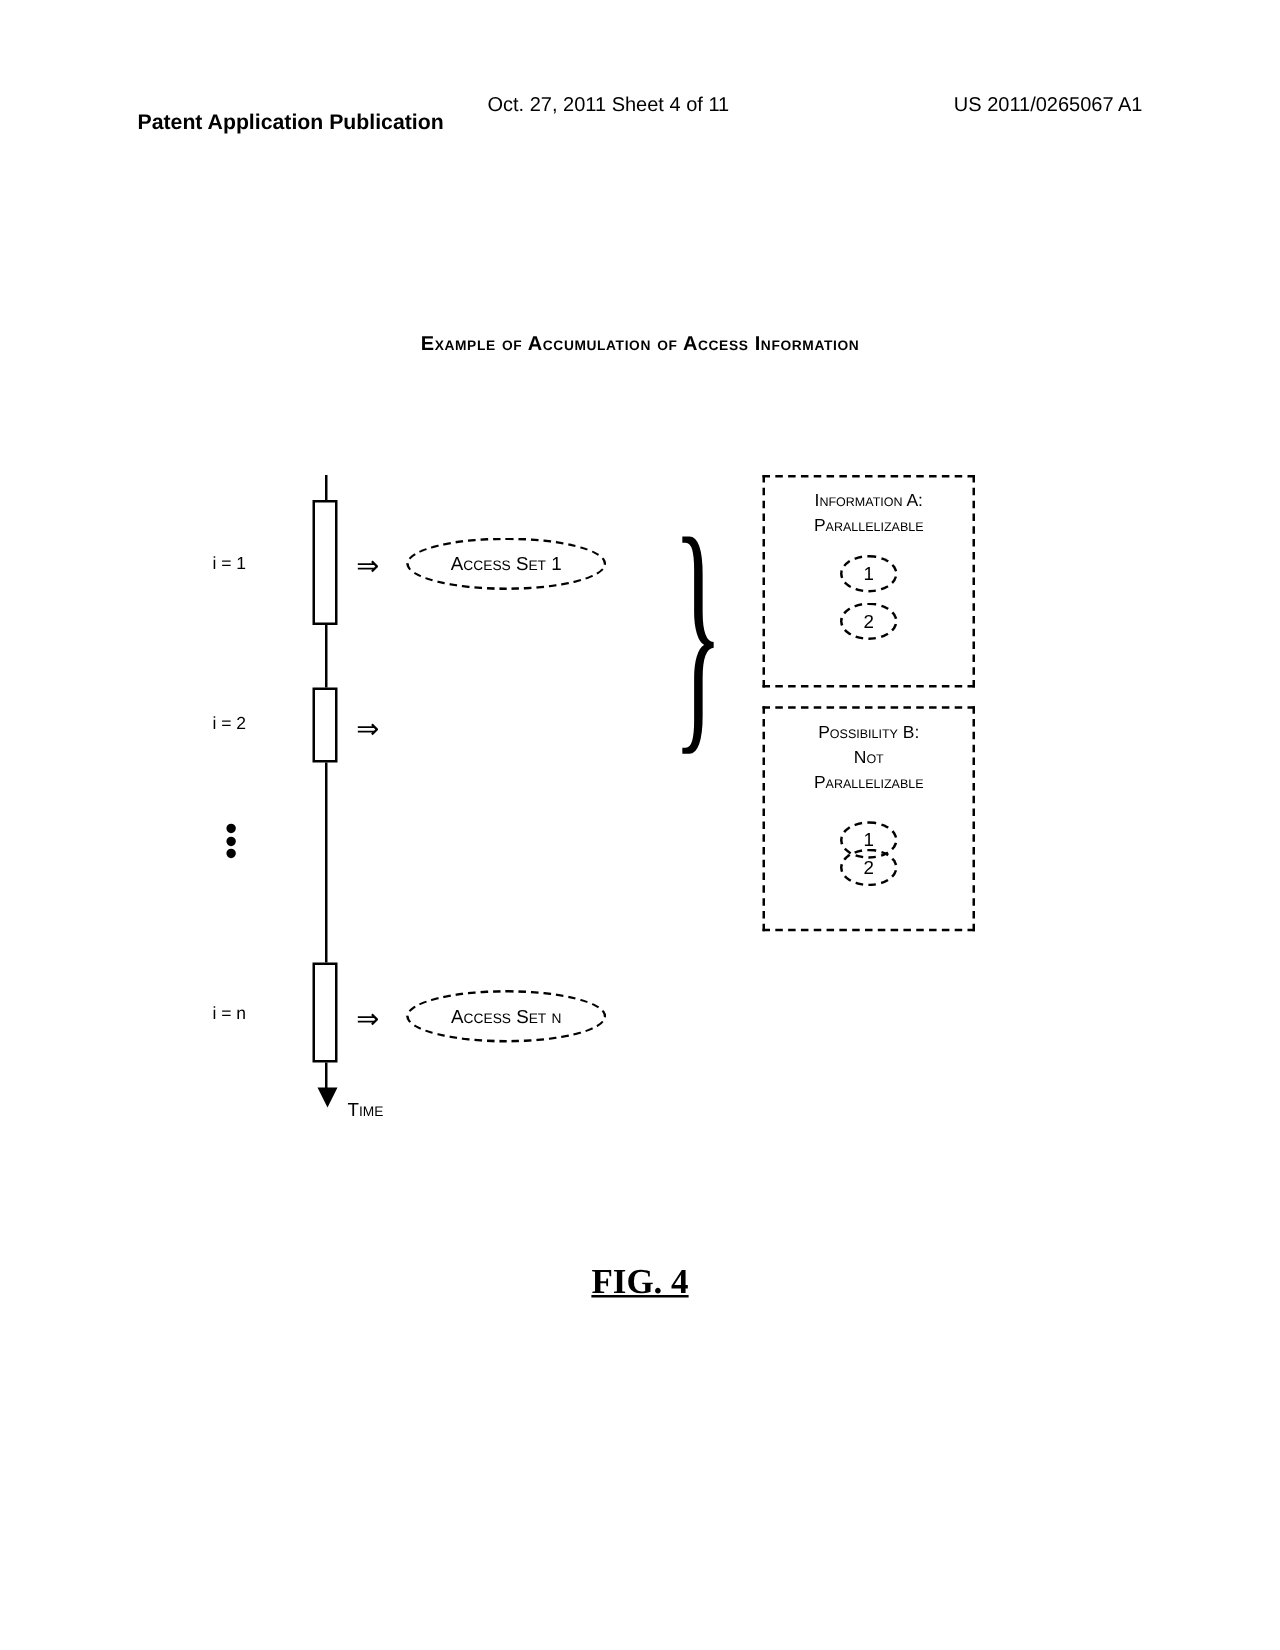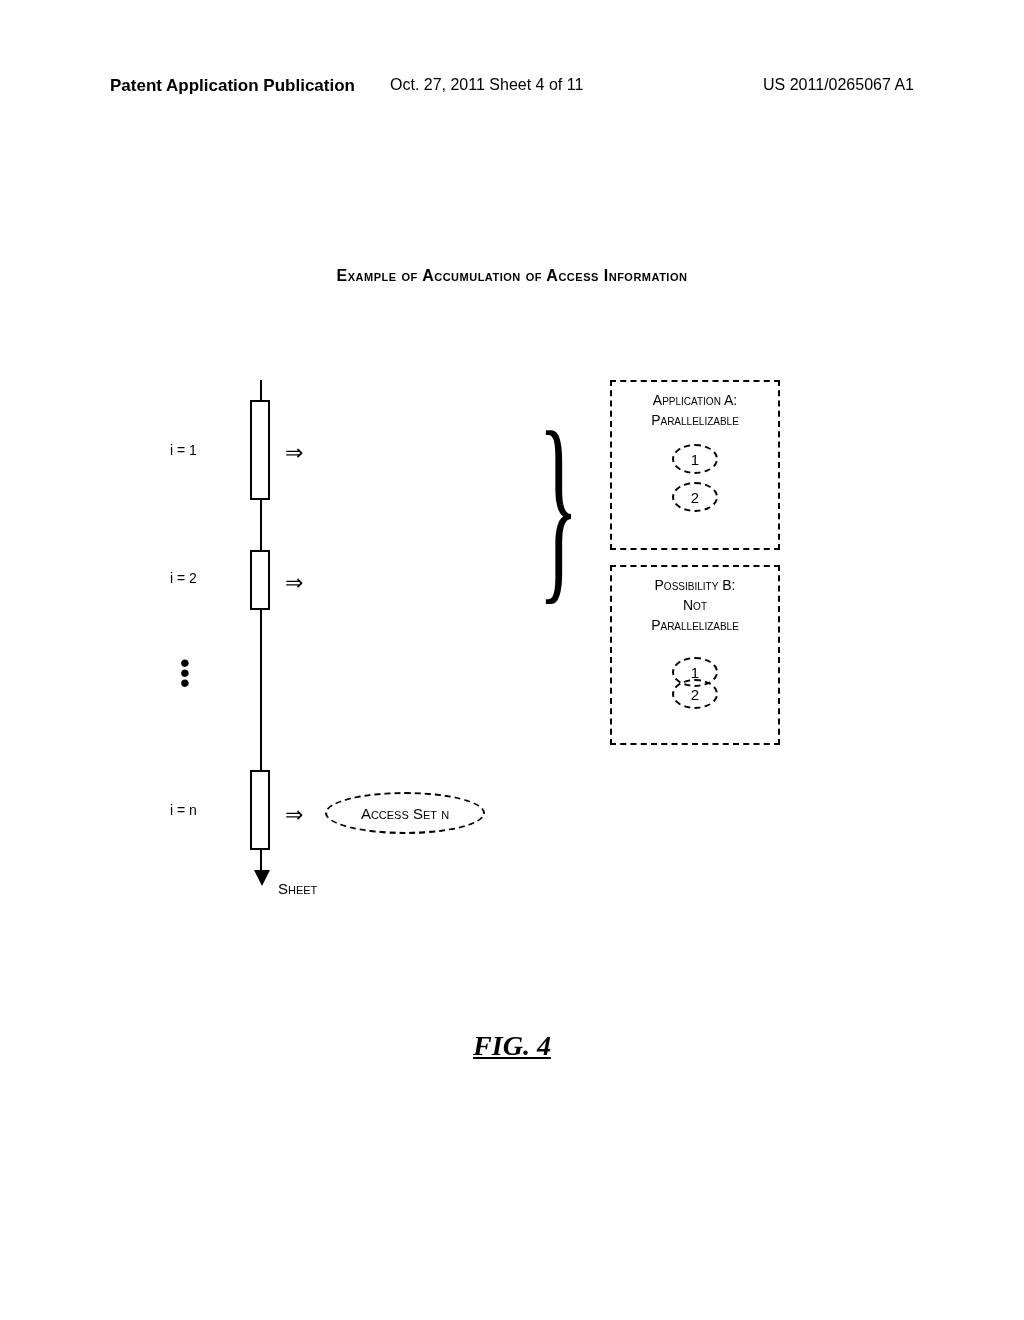--- a/index.html
+++ b/index.html
@@ -16,20 +16,21 @@
       top: 76px;
       left: 0;
       width: 100%;
       display: flex;
       align-items: baseline;
       padding: 0 110px;
     }
     .header-left {
       font-weight: bold;
       font-size: 17px;
+      margin-top: 12px;
     }
     .header-middle {
       position: absolute;
       left: 370px;
       font-size: 16px;
       margin-left: 20px;
     }
     .header-right {
       position: absolute;
       right: 110px;
@@ -188,65 +189,64 @@
     .ov1 { top: 0; }
     .ov2 { top: 22px; }
     .fig-label {
       position: absolute;
       top: 1010px;
       left: 0;
       width: 100%;
       text-align: center;
       font-size: 28px;
       font-weight: bold;
-      font-style: italic;
       text-decoration: underline;
       font-family: "Times New Roman", serif;
-      margin-top: 20px;
     }
   </style>
 </head>
 <body>
 
 <div class="header">
   <span class="header-left">Patent Application Publication</span>
   <span class="header-middle">Oct. 27, 2011  Sheet 4 of 11</span>
   <span class="header-right">US 2011/0265067 A1</span>
 </div>
 
 <div class="title">Example of Accumulation of Access Information</div>
 
 <div class="diagram">
 
   <div class="time-axis"></div>
   <div class="time-arrow"></div>
-  <div class="time-label">Sheet</div>
+  <div class="time-label">Time</div>
 
   <div class="iter-label ilab1">i = 1</div>
   <div class="iter-label ilab2">i = 2</div>
   <div class="iter-label ilabn">i = n</div>
   <div class="dots" style="white-space:pre;">•
 •
 •</div>
 
   <div class="iter-box iter1"></div>
   <div class="iter-box iter2"></div>
   <div class="iter-box itern"></div>
 
   <div class="imply imply1">⇒</div>
   <div class="imply imply2">⇒</div>
   <div class="imply implyn">⇒</div>
 
+  <div class="ellipse accset1">Access Set 1</div>
   <div class="ellipse accsetn">Access Set n</div>
 
   <div class="brace">}</div>
 
 
   <div class="agg-box agg-a">
-    <div class="agg-title" style="white-space:pre-line;">Application A:
+    <div class="agg-title" style="white-space:pre-line;">Information A:
 Parallelizable</div>
     <div class="small-ellipse">1</div>
     <div class="small-ellipse">2</div>
   </div>
 
   <div class="agg-box agg-b">
     <div class="agg-title" style="white-space:pre-line;text-align:center;">Possibility B:
 Not
 Parallelizable</div>
     <div class="overlap-wrap">

